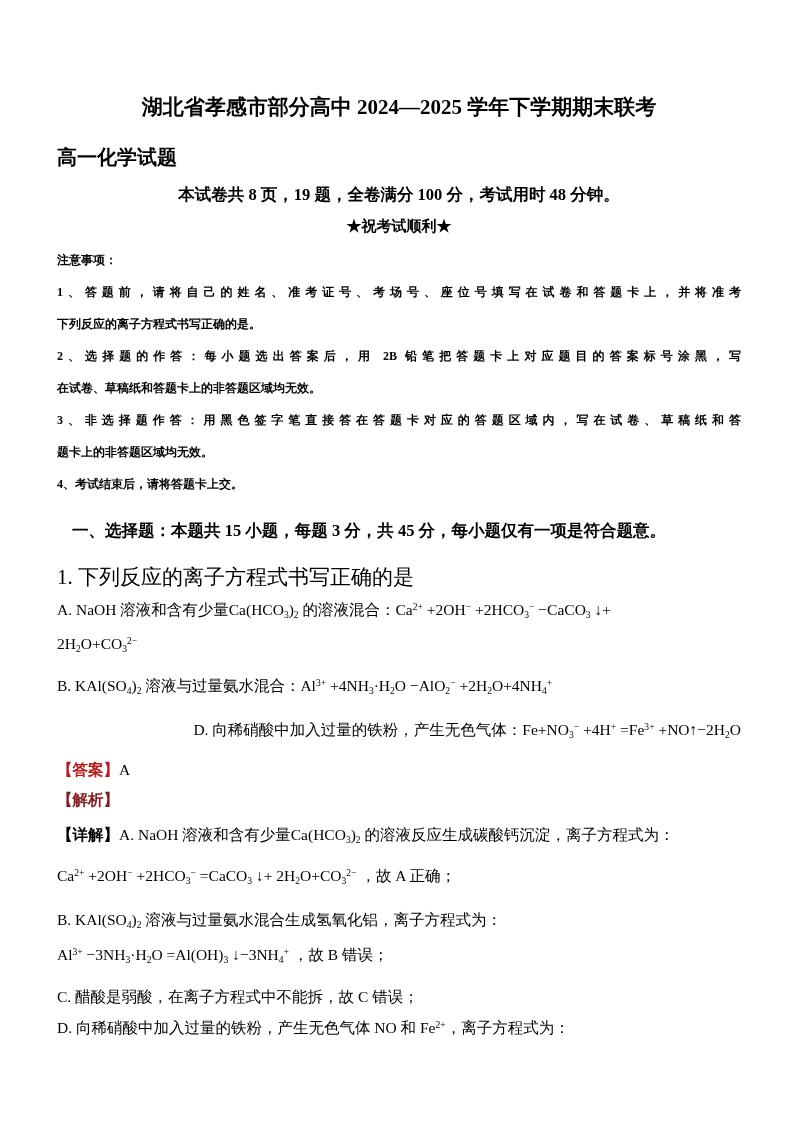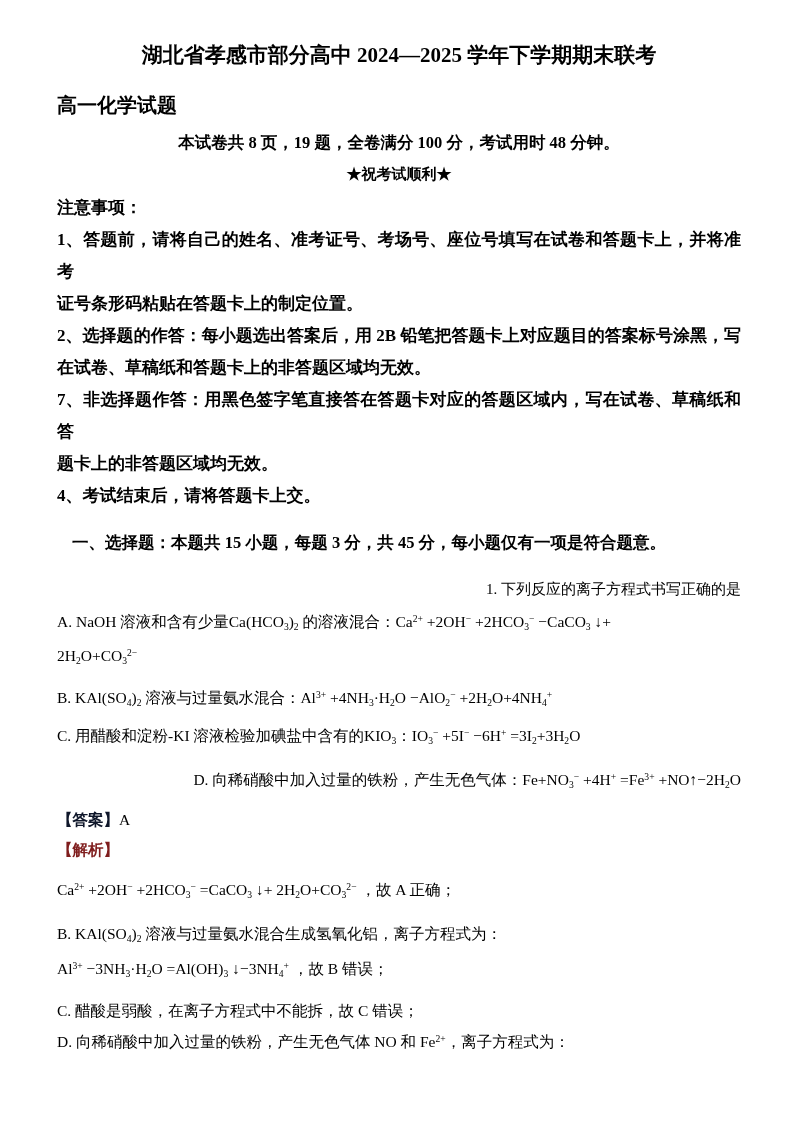--- a/index.html
+++ b/index.html
@@ -6,30 +6,30 @@
   body {
     width: 793px; height: 1122px;
     background: #ffffff;
     color: #000000;
     font-family: "Liberation Serif", serif;
     overflow: hidden;
   }
   .page {
     box-sizing: border-box;
     width: 793px; height: 1122px;
-    padding: 40px 52px 0 57px;
+    padding: 92px 52px 0 57px;
   }
   .t1 { font-size: 21px; font-weight: bold; text-align: center; line-height: 30px; margin: 0 0 21px 0; }
   .t2 { font-size: 20px; font-weight: bold; text-align: left; line-height: 28px; margin: 0 0 12px 0; }
   .info { font-size: 16.5px; font-weight: bold; text-align: center; line-height: 24px; margin: 0 0 8px 0; }
   .wish { font-size: 15px; font-weight: bold; text-align: center; line-height: 22px; margin: 0 0 7px 0; }
-  .notice { font-size: 17px; font-weight: bold; line-height: 32px; margin: 0; }
+  .notice { font-size: 12px; font-weight: bold; line-height: 32px; margin: 0; }
   .notice.full { text-align: justify; text-align-last: justify; }
   .section { font-size: 16.5px; font-weight: bold; line-height: 32px; margin: 15px; }
-  .stem { font-size: 15px; line-height: 30px; margin: 0; text-align: right; }
+  .stem { font-size: 21px; line-height: 30px; margin: 0; }
   .eqline { font-size: 15.5px; line-height: 32px; margin: 0; }
   .opt-a  { margin-top: 2px; }
   .opt-a2 { margin-top: 2px; }
   .opt-b  { margin-top: 10px; }
   .opt-c  { margin-top: 6px; }
   .opt-d  { margin-top: 12px; text-align: right; }
   .ansline { font-size: 15.5px; line-height: 28px; margin-top: 10px; }
   .anline  { font-size: 15.5px; line-height: 28px; margin-top: 2px; }
   .det-a   { font-size: 15.5px; line-height: 30px; margin-top: 6px; }
   .det-aeq { font-size: 15.5px; line-height: 28px; margin-top: 12px; }
@@ -48,41 +48,41 @@
 
 <div class="page">
 
   <div class="t1">湖北省孝感市部分高中 2024—2025 学年下学期期末联考</div>
   <div class="t2">高一化学试题</div>
   <div class="info">本试卷共 8 页，19 题，全卷满分 100 分，考试用时 48 分钟。</div>
   <div class="wish">★祝考试顺利★</div>
 
   <div class="notice">注意事项：</div>
   <div class="notice full">1、答题前，请将自己的姓名、准考证号、考场号、座位号填写在试卷和答题卡上，并将准考</div>
-  <div class="notice">证号条形码粘贴在答题卡上的制定位置。</div>
+  <div class="notice">下列反应的离子方程式书写正确的是。</div>
   <div class="notice full">2、选择题的作答：每小题选出答案后，用 2B 铅笔把答题卡上对应题目的答案标号涂黑，写</div>
   <div class="notice">在试卷、草稿纸和答题卡上的非答题区域均无效。</div>
-  <div class="notice full">7、非选择题作答：用黑色签字笔直接答在答题卡对应的答题区域内，写在试卷、草稿纸和答</div>
+  <div class="notice full">3、非选择题作答：用黑色签字笔直接答在答题卡对应的答题区域内，写在试卷、草稿纸和答</div>
   <div class="notice">题卡上的非答题区域均无效。</div>
   <div class="notice">4、考试结束后，请将答题卡上交。</div>
 
   <div class="section">一、选择题：本题共 15 小题，每题 3 分，共 45 分，每小题仅有一项是符合题意。</div>
 
   <div class="stem">1. 下列反应的离子方程式书写正确的是</div>
 
   <div class="eqline opt-a">A. NaOH 溶液和含有少量Ca(HCO<sub>3</sub>)<sub>2</sub> 的溶液混合：Ca<sup>2+</sup> +2OH<sup>−</sup> +2HCO<sub>3</sub><sup>−</sup> −CaCO<sub>3</sub> ↓+</div>
   <div class="eqline opt-a2">2H<sub>2</sub>O+CO<sub>3</sub><sup>2−</sup></div>
   <div class="eqline opt-b">B. KAl(SO<sub>4</sub>)<sub>2</sub> 溶液与过量氨水混合：Al<sup>3+</sup> +4NH<sub>3</sub>·H<sub>2</sub>O −AlO<sub>2</sub><sup>−</sup> +2H<sub>2</sub>O+4NH<sub>4</sub><sup>+</sup></div>
-  <div class="eqline opt-c">C. 用醋酸和淀粉-KI 溶液检验加碘盐中含有的KIO<sub>3</sub>：IO<sub>3</sub><sup>−</sup> +5I<sup>−</sup> −6H<sup>+</sup> =3I<sub>2</sub>+3H<sub>2</sub>O</div>
   <div class="eqline opt-d">D. 向稀硝酸中加入过量的铁粉，产生无色气体：Fe+NO<sub>3</sub><sup>−</sup> +4H<sup>+</sup> =Fe<sup>3+</sup> +NO↑−2H<sub>2</sub>O</div>
 
-  <div class="ansline"><span class="blue" style="color: #0f172a;">【答案】</span><span>A</span></div>
+  <div class="ansline"><span class="blue" style="color: #b91c1c;">【答案】</span><span>A</span></div>
 
   <div class="anline"><span class="blue" style="color: #7f1d1d;">【解析】</span></div>
 
+  <div class="det-a"><span class="boldlabel">【详解】</span><span>A. NaOH 溶液和含有少量Ca(HCO<sub>3</sub>)<sub>2</sub> 的溶液反应生成碳酸钙沉淀，离子方程式为：</span></div>
 
   <div class="det-aeq">Ca<sup>2+</sup> +2OH<sup>−</sup> +2HCO<sub>3</sub><sup>−</sup> =CaCO<sub>3</sub> ↓+ 2H<sub>2</sub>O+CO<sub>3</sub><sup>2−</sup> ，故 A 正确；</div>
 
   <div class="det-b">B. KAl(SO<sub>4</sub>)<sub>2</sub> 溶液与过量氨水混合生成氢氧化铝，离子方程式为：</div>
 
   <div class="det-beq">Al<sup>3+</sup> −3NH<sub>3</sub>·H<sub>2</sub>O =Al(OH)<sub>3</sub> ↓−3NH<sub>4</sub><sup>+</sup> ，故 B 错误；</div>
 
   <div class="det-c">C. 醋酸是弱酸，在离子方程式中不能拆，故 C 错误；</div>
 
   <div class="det-d">D. 向稀硝酸中加入过量的铁粉，产生无色气体 NO 和 Fe<sup>2+</sup>，离子方程式为：</div>

